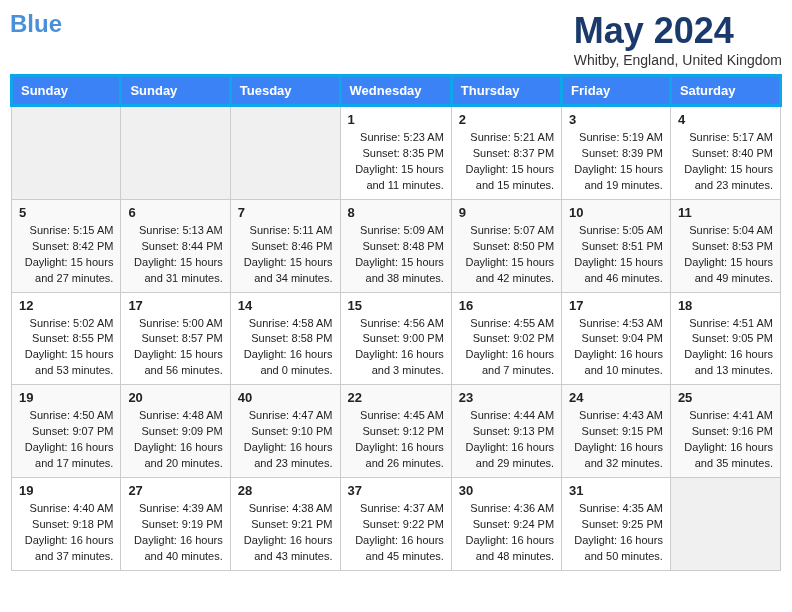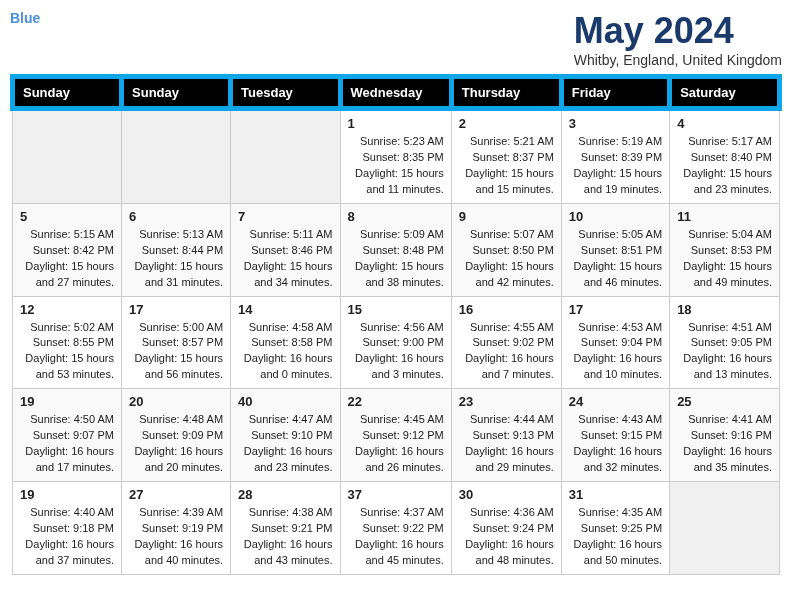--- a/index.html
+++ b/index.html
@@ -45,26 +45,26 @@
     .location {
       font-size: 14px;
       color: #333;
     }
     .calendar {
       width: 100%;
       border-collapse: collapse;
       border: 1px solid #ccc;
     }
     .calendar th {
-      background-color: #000000;
+      background-color: #3b82f6;
       color: #fff;
       text-align: left;
       padding: 6px 8px;
       font-size: 13px;
-      border: 5px solid #0ea5e9;
+      border: 3px solid #0ea5e9;
     }
     .calendar td {
       width: 113px;
       vertical-align: top;
       padding: 5px 7px;
       border: 1px solid #ccc;
       font-size: 11px;
       color: #222;
       background: #fff;
       min-height: 80px;
@@ -87,21 +87,21 @@
     .empty-cell {
       background: #f0f0f0 !important;
     }
   </style>
 </head>
 <body>
 
 <div class="header">
   <div class="logo">
     <div>
-      <div class="logo-text" style="color:#4a90d9;font-size:14px;">Blue</div>
+      <div class="logo-text" style="color:#4a90d9;font-size:24px;">Blue</div>
     </div>
   </div>
   <div class="title-section">
     <div class="month-year">May 2024</div>
     <div class="location">Whitby, England, United Kingdom</div>
   </div>
 </div>
 
 <table class="calendar">
   <thead>

